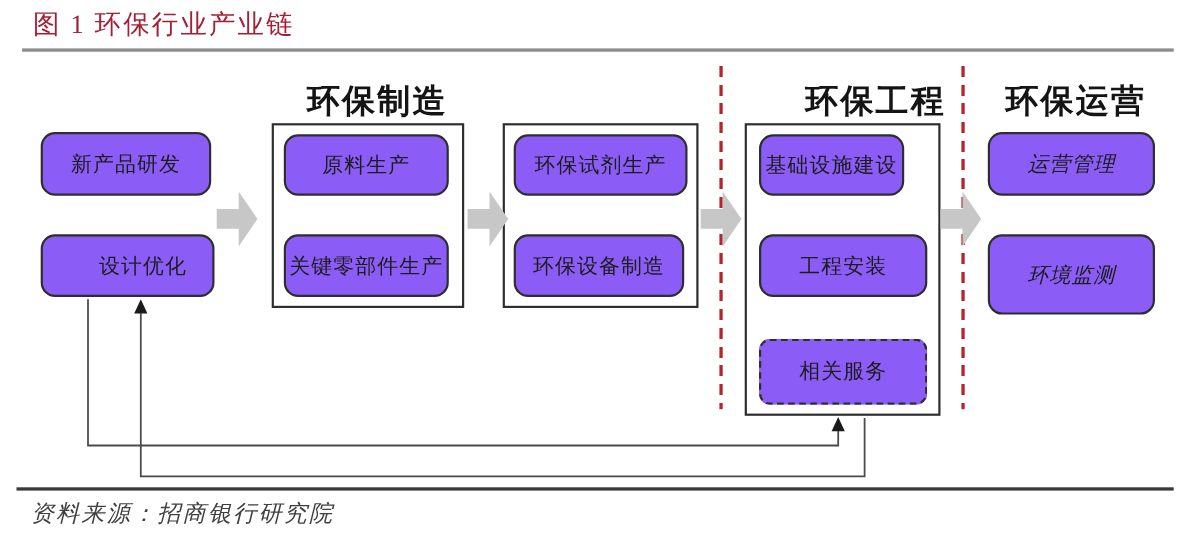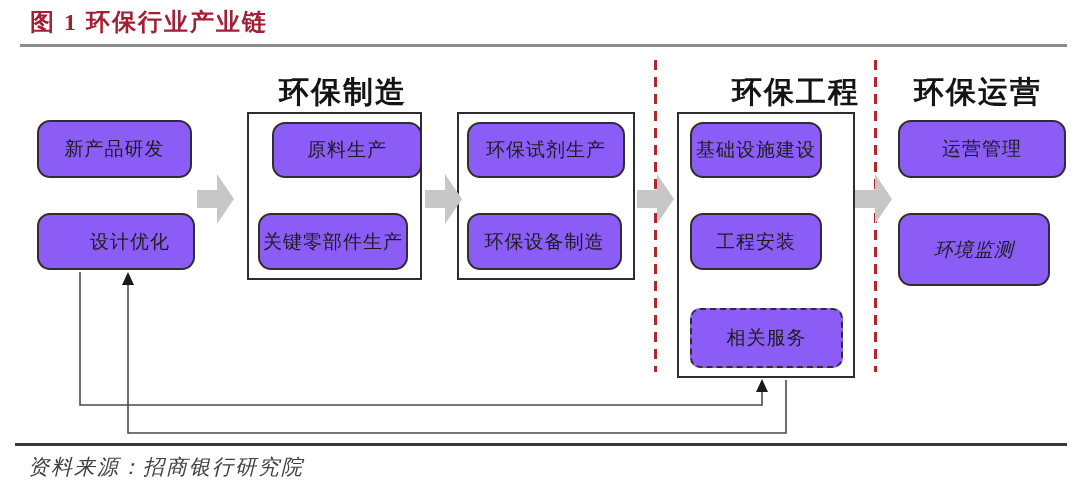--- a/index.html
+++ b/index.html
@@ -3,21 +3,21 @@
 <meta charset="utf-8">
 <style>
   html,body{margin:0;padding:0;background:#ffffff;}
   .page{
     position:relative;width:1080px;height:490px;background:#ffffff;
     font-family:"Liberation Sans","DejaVu Sans",sans-serif;overflow:hidden;
   }
   .fig-title{
     position:absolute;left:30px;top:6px;
     font-family:"Liberation Serif","DejaVu Serif",serif;
-    font-weight:bold;font-size:24px;letter-spacing:2px;color:#A41E35;
+    font-weight:normal;font-size:24px;letter-spacing:2px;color:#A41E35;
     white-space:nowrap;
   }
   .rule{position:absolute;}
   .rule-top{left:20px;top:44px;width:1047px;height:3px;background:#8C8C8C;}
   .rule-bottom{left:15px;top:443px;width:1052px;height:3px;background:#3A3A3A;}
   .stage-header{
     position:absolute;top:72px;width:200px;text-align:center;
     font-weight:bold;font-size:30px;color:#141414;letter-spacing:2px;
     white-space:nowrap;
   }
@@ -35,33 +35,33 @@
   .node-dashed{border-style:dashed;border-radius:10px;}
   .container{
     position:absolute;box-sizing:border-box;
     border:2px solid #2E2E2E;background:#ffffff;z-index:2;
   }
   
   .n-rd{left:37px;top:120px;width:155px;height:58px;}
   .n-design{left:37px;top:213px;width:158px;height:57px;padding-left:28px;}
   
   .c-mfg1{left:247px;top:112px;width:175px;height:168px;}
-  .n-raw{left:272px;top:122px;width:150px;height:56px;}
+  .n-raw{left:258px;top:122px;width:150px;height:56px;}
   .n-parts{left:258px;top:213px;width:150px;height:57px;}
   
   .c-mfg2{left:457px;top:112px;width:178px;height:168px;}
   .n-reagent{left:467px;top:122px;width:158px;height:56px;}
   .n-equip{left:467px;top:213px;width:155px;height:57px;}
   
   .c-eng{left:677px;top:112px;width:178px;height:266px;}
   .n-infra{left:690px;top:122px;width:132px;height:56px;}
-  .n-install{left:690px;top:213px;width:132px;height:57px;}
+  .n-install{left:690px;top:213px;width:153px;height:57px;}
   .n-service{left:690px;top:308px;width:153px;height:60px;}
   
-  .n-ops{left:898px;top:120px;width:168px;height:58px;}
+  .n-ops{left:898px;top:120px;width:152px;height:58px;font-style:italic;}
   .n-monitor{left:898px;top:213px;width:152px;height:73px;font-style:italic;}
   
   .phase-divider{
     position:absolute;top:60px;width:3px;height:312px;z-index:1;
     background:repeating-linear-gradient(to bottom,#B2262C 0 10px,transparent 10px 17px);
   }
   .pd-1{left:654px;}
   .pd-2{left:874px;}
   .overlay{position:absolute;left:0;top:0;z-index:4;pointer-events:none;}
   .source-note{

